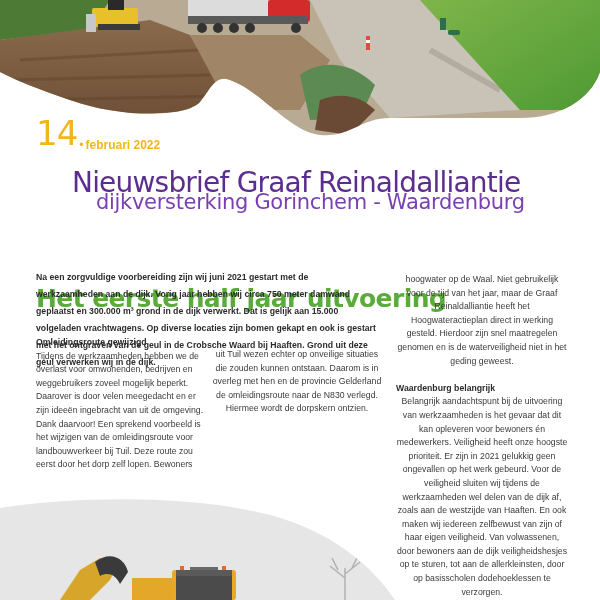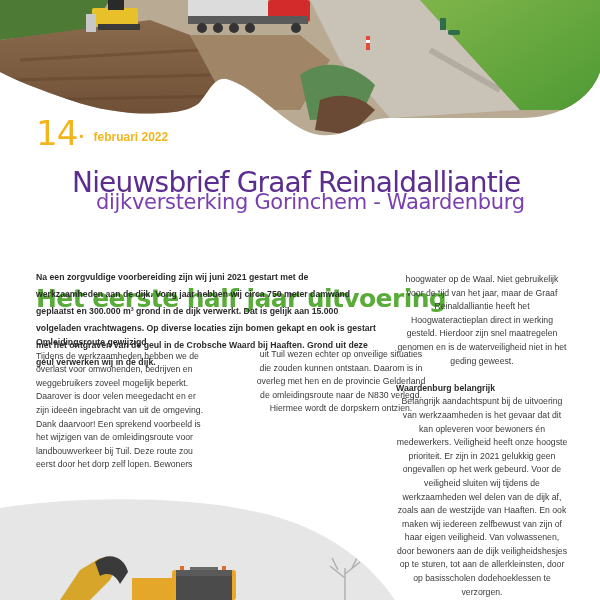--- a/index.html
+++ b/index.html
@@ -2,37 +2,37 @@
 <html><head>
   <meta charset="utf-8">
   <style>
     * { margin: 0; padding: 0; box-sizing: border-box; }
     html, body { width: 600px; height: 600px; overflow: hidden; background: #ffffff; }
     body { font-family: "Liberation Sans", "DejaVu Sans", sans-serif; position: relative; color: #2b2b2b; }
 
     .hero { position: absolute; left: 0; top: 0; width: 600px; height: 140px; }
     .hero svg { display: block; }
 
-    .date { position: absolute; left: 36px; top: 114px; color: #f2b51c; display: flex; align-items: center; }
+    .date { position: absolute; left: 36px; top: 114px; color: #f2b51c; display: flex; align-items: flex-end; }
     .date .day { font-size: 34px; line-height: 38px; font-family: "DejaVu Sans", sans-serif; font-weight: normal; letter-spacing: -1px; }
-    .date .month { font-size: 12px; font-weight: bold; margin-top: 8px; margin-left: 10px; }
+    .date .month { font-size: 12px; font-weight: bold; margin-top: 8px; margin-left: 2px; }
     .date .dot { font-size: 12px; margin-top: 7px; margin-left: 2px; }
 
     .title { position: absolute; left: 36px; top: 168px; color: #5b2d8e; font-size: 28px; font-weight: normal; font-family: "DejaVu Sans", sans-serif; letter-spacing: -0.8px; line-height: 30px; white-space: nowrap; margin-left: 36px; }
     .subtitle { position: absolute; left: 96px; top: 190px; color: #7a3fb0; font-size: 21px; font-family: "DejaVu Sans", sans-serif; letter-spacing: -0.3px; line-height: 24px; white-space: nowrap; }
 
     .section-heading { position: absolute; left: 36px; top: 236px; color: #5aac3a; font-size: 25px; font-weight: bold; font-family: "DejaVu Sans", sans-serif; letter-spacing: -0.6px; line-height: 30px; white-space: nowrap; margin-top: 48px; }
 
     .intro { position: absolute; left: 36px; top: 269px; width: 340px; font-size: 8.7px; line-height: 17px; font-weight: bold; color: #2b2b2b; }
 
     .col { position: absolute; font-size: 8.7px; line-height: 13.6px; color: #3a3a3a; }
     .col p { margin-bottom: 13.6px; text-align: center; }
     .col .h { font-weight: bold; color: #2b2b2b; display: block; }
     .col1 { left: 36px; top: 336px; width: 168px; }
-    .col2 { left: 212px; top: 348px; width: 170px; margin-left: 44px; }
+    .col2 { left: 212px; top: 348px; width: 170px; }
     .col3 { left: 396px; top: 273px; width: 172px; }
 
     .photo2 { position: absolute; left: 0; top: 488px; width: 400px; height: 112px; }
     .photo2 svg { display: block; }
   </style>
 </head>
 <body>
 
 <div class="hero">
   <svg width="600" height="140" viewBox="0 0 600 140" xmlns="http://www.w3.org/2000/svg">

